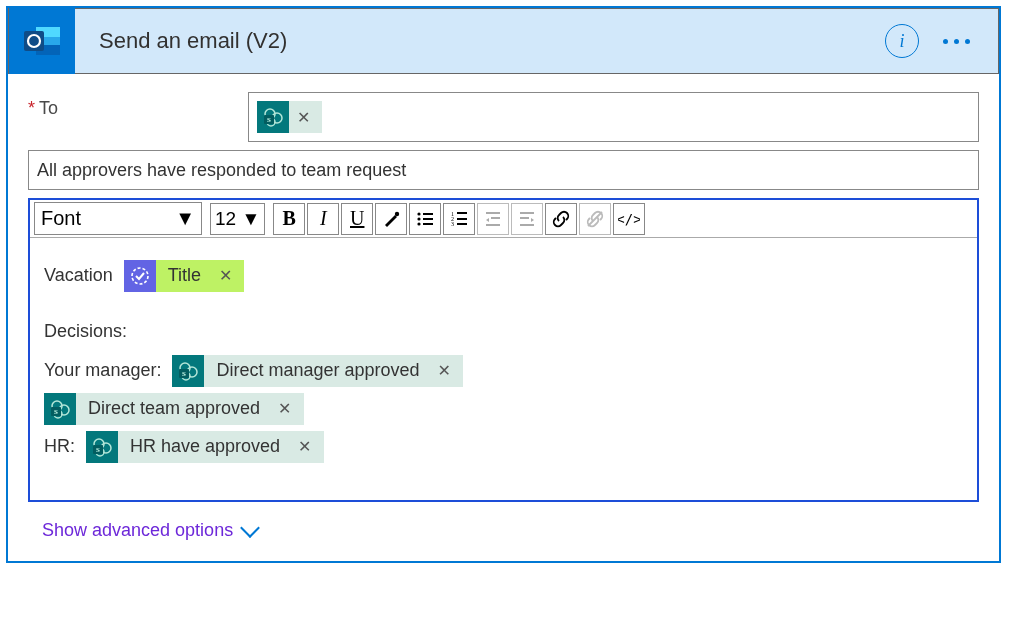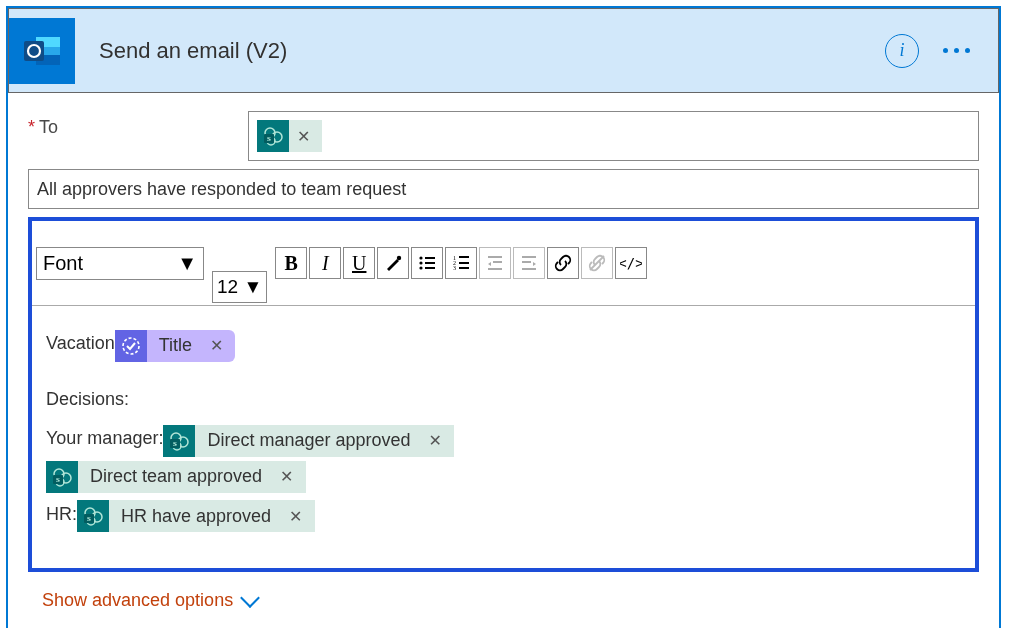--- a/index.html
+++ b/index.html
@@ -11,21 +11,21 @@
     .card {
       width: 995px;
       border: 2px solid #0078d4;
       background: #fff;
     }
     .header {
       display: flex;
       align-items: center;
       background: #d2e8fa;
       border: 1px solid #666;
-      height: 85px;
+      height: 66px;
       position: relative;
     }
     .header-icon-box {
       width: 66px;
       height: 66px;
       background: #0078d4;
       display: flex;
       align-items: center;
       justify-content: center;
       flex-shrink: 0;
@@ -96,21 +96,21 @@
     .token {
       display: inline-flex;
       align-items: center;
       background: #d9eae4;
       height: 32px;
       font-size: 18px;
       color: #333;
       padding-right: 4px;
       margin: 2px 4px 2px 0;
     }
-    .token.purple { background: #c4b5fd; border-radius: 6px; }
+    .token.purple { background: #bef264; }
     .token-shp {
       width: 32px;
       height: 32px;
       background: #03787c;
       display: flex;
       align-items: center;
       justify-content: center;
       flex-shrink: 0;
     }
     .token-pur {
@@ -125,21 +125,21 @@
     .token-label { padding: 0 10px 0 12px; }
     .token-close {
       font-size: 16px;
       color: #555;
       padding: 0 8px;
       cursor: pointer;
     }
     
     .editor {
       flex: 1;
-      border: 4px solid #1d4ed8;
+      border: 2px solid #1d4ed8;
     }
     .toolbar {
       display: flex;
       align-items: center;
       border-bottom: 1px solid #aaa;
       padding: 2px 4px;
       gap: 2px;
     }
     .font-select {
       border: 1px solid #888;
@@ -153,43 +153,42 @@
       cursor: pointer;
     }
     .size-select {
       border: 1px solid #888;
       padding: 4px 4px;
       font-size: 19px;
       display: flex;
       align-items: center;
       margin-right: 6px;
       cursor: pointer;
-      margin-top: 48px;
     }
     .tb-btn {
       border: 1px solid #888;
       width: 32px;
       height: 32px;
       display: flex;
       align-items: center;
       justify-content: center;
       font-size: 20px;
       cursor: pointer;
       font-family: Georgia, 'Times New Roman', serif;
     }
     .tb-btn.disabled { color: #aaa; border-color: #bbb; }
     .editor-content {
       padding: 18px 14px 34px 14px;
       font-size: 18px;
       color: #333;
       line-height: 2.2;
     }
-    .editor-line { display: flex; align-items: flex-end; flex-wrap: wrap; gap: 0;}
+    .editor-line { display: flex; align-items: center; flex-wrap: wrap; gap: 11px;}
     .advanced {
-      color: #c2410c;
+      color: #6d28d9;
       font-size: 18px;
       cursor: pointer;
       padding: 6px 2px 6px 14px;
       display: inline-flex;
       align-items: center;
       gap: 10px;
     }
     .chev-down {
       width: 14px; height: 14px;
       border-right: 2px solid #0078d4;

